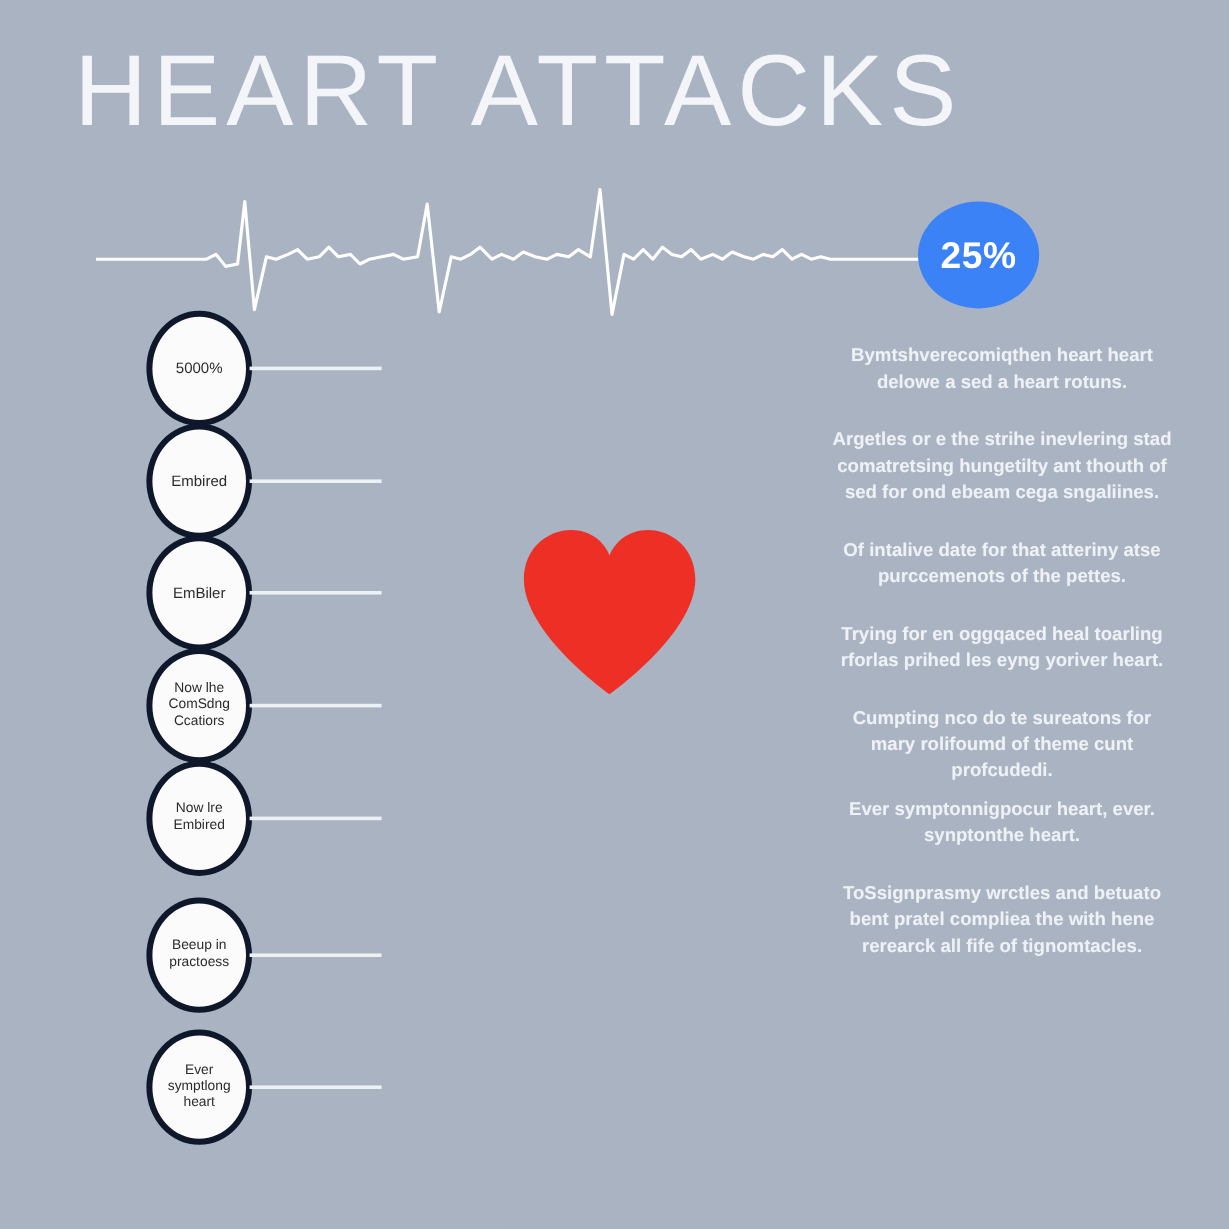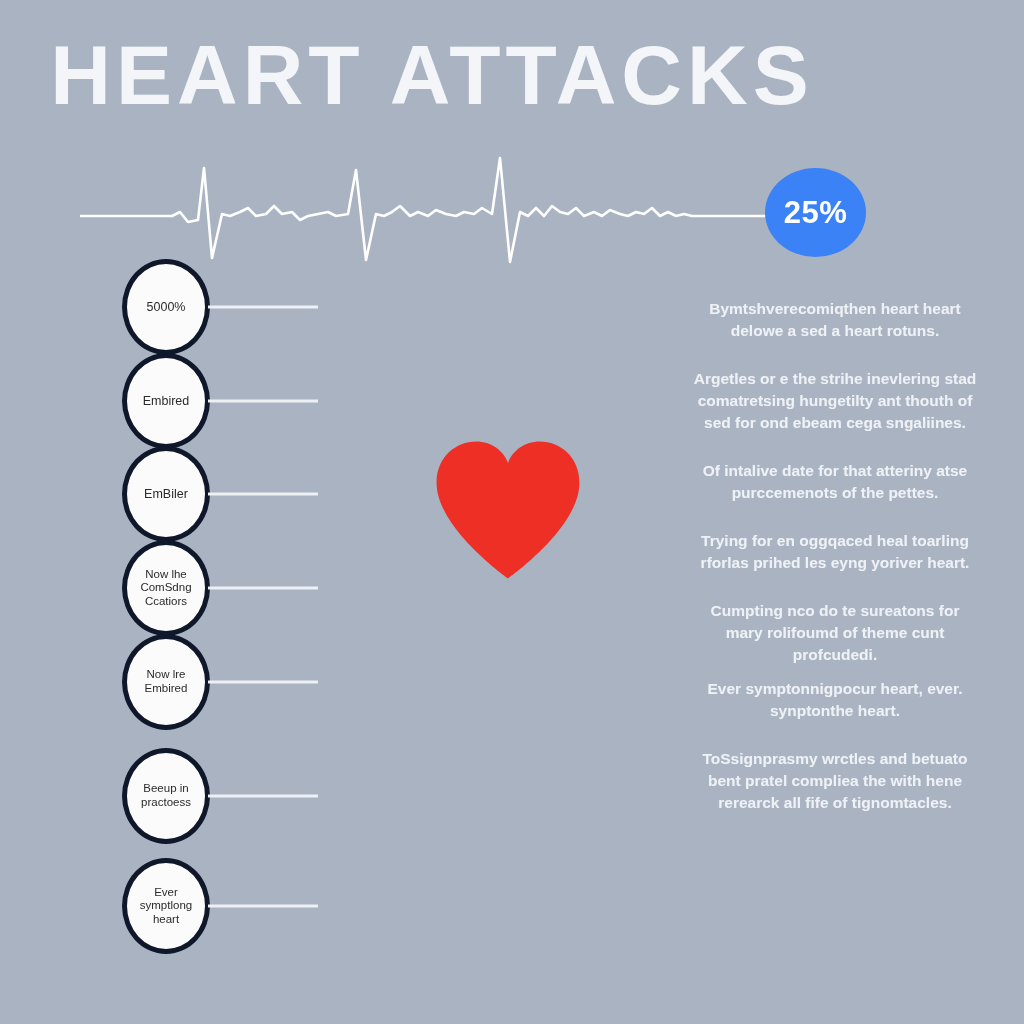--- a/index.html
+++ b/index.html
@@ -21,21 +21,21 @@
   }
 
   
   #title {
     position: absolute;
     left: 0;
     top: 33px;
     width: 864px;
     text-align: center;
     font-size: 84px;
-    font-weight: 700;
+    font-weight: 400;
     letter-spacing: 5px;
     color: #f3f5f8;
     line-height: 1;
     white-space: nowrap;
   }
 
   
   #ecg {
     position: absolute;
     left: 80px;
@@ -118,21 +118,21 @@
 
   
   #body-column {
     position: absolute;
     left: 692px;
     top: 286px;
     width: 286px;
     text-align: center;
   }
   #body-column p {
-    margin: 12px 0 26px 0;
+    margin: 0 0 26px 0;
     color: #eef1f5;
     font-size: 15.5px;
     line-height: 1.42;
     font-weight: 600;
     text-shadow: 0 0 1px rgba(255,255,255,0.25);
   }
   #body-column p:last-child { margin-bottom: 0; }
   #body-column p.tight { margin-bottom: 10px; }
 </style>
 </head>

